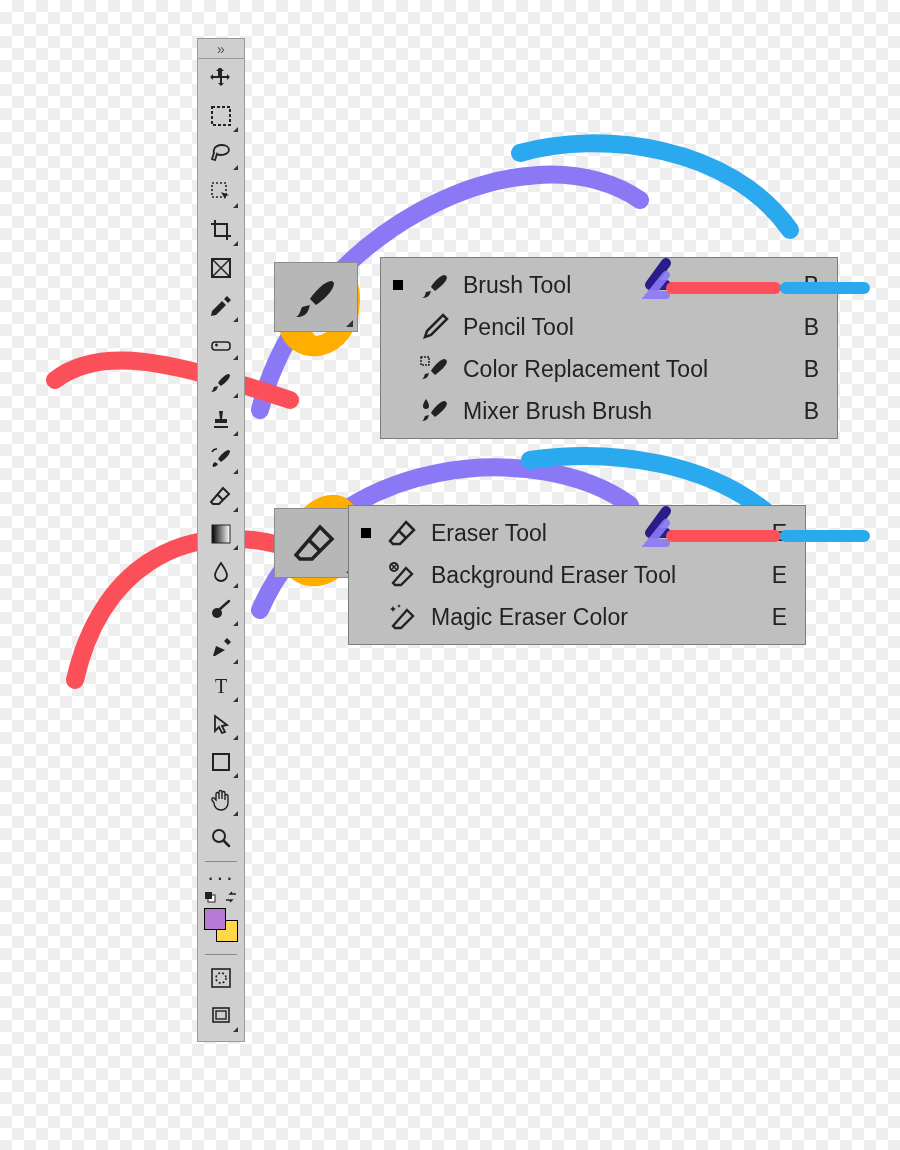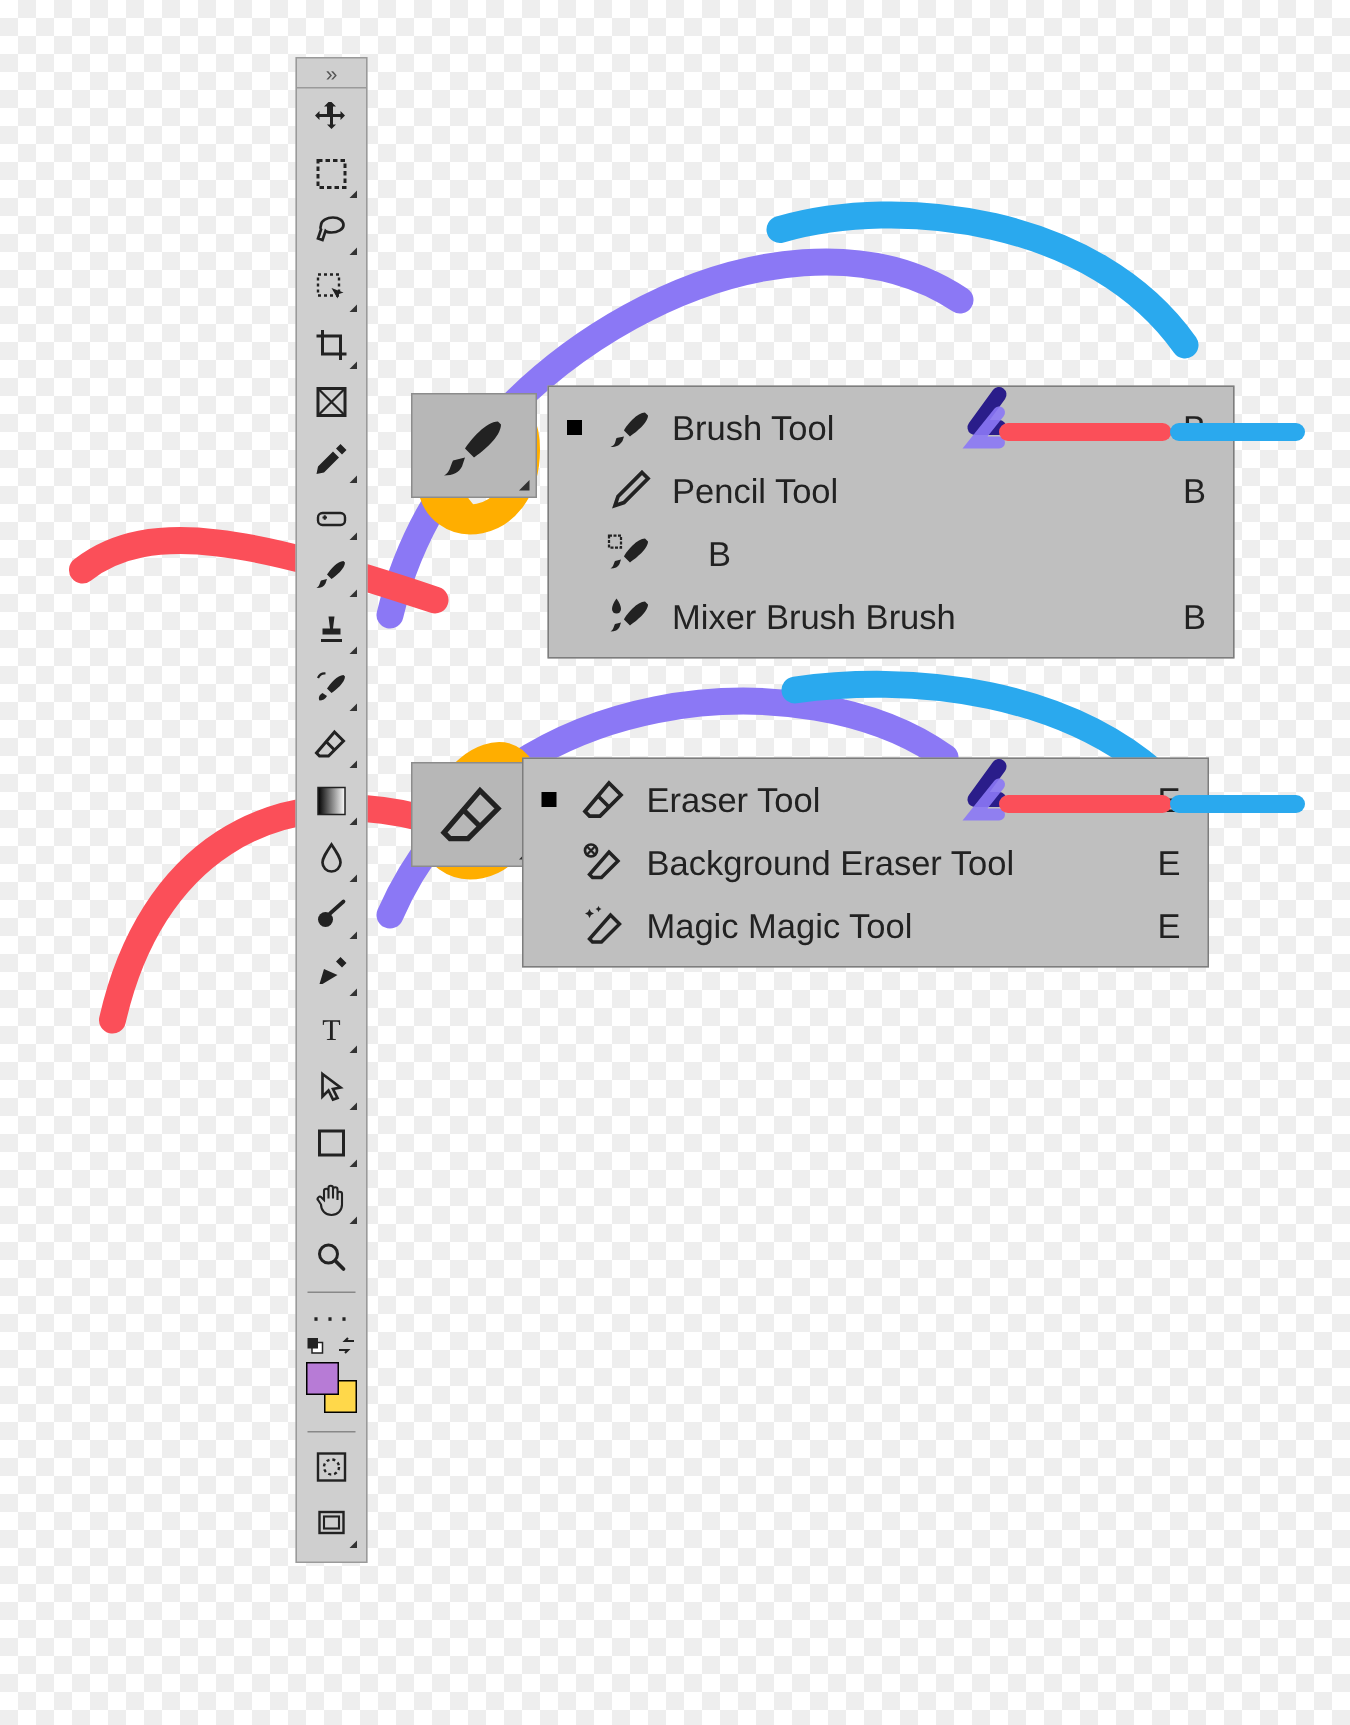--- a/index.html
+++ b/index.html
@@ -365,21 +365,21 @@
   </div>
 </div>
 
 <div class="big-icon-box" style="left:274px;top:262px">
   <svg width="48" height="48">
       <path d="M40 8c-8 0-18 12-22 18l6 6c6-4 18-14 18-22-2-2-2-2-2-2zM18 32l-8 2c-2 4-2 8-6 10 6 0 10-2 12-6l2-6z" fill="#222"></path>
     </svg>
   <span class="tool-tri"></span>
 </div>
 
-<div class="flyout" style="left:365px;top:257px;width:458px">
+<div class="flyout" style="left:380px;top:257px;width:458px">
   <div class="flyout-row">
     <span class="fly-dot active"></span>
     <span class="fly-icon">
         <svg width="32" height="32">
           <path d="M26 6c-5 0-12 8-14 12l4 4c4-3 12-9 12-14-2-2-2-2-2-2zM12 22l-5 1c-1 3-1 5-4 6 4 0 6-1 8-4l1-3z" fill="#222"></path>
         </svg>
       </span>
     <span class="fly-label">Brush Tool</span>
     <span class="fly-key">B</span>
   </div>
@@ -394,20 +394,21 @@
     <span class="fly-key">B</span>
   </div>
   <div class="flyout-row">
     <span class="fly-dot"></span>
     <span class="fly-icon">
         <svg width="32" height="32">
           <path d="M26 6c-5 0-12 8-14 12l4 4c4-3 12-9 12-14zM10 20l-4 1c-1 2-1 4-3 5 3 0 5-1 6-3l1-3z" fill="#222"></path>
           <rect x="2" y="4" width="8" height="8" stroke="#222" stroke-width="1.5" fill="none" stroke-dasharray="2,1"></rect>
         </svg>
       </span>
+    <span class="fly-label">Color Replacement Tool</span>
     <span class="fly-key">B</span>
   </div>
   <div class="flyout-row">
     <span class="fly-dot"></span>
     <span class="fly-icon">
         <svg width="32" height="32">
           <path d="M26 6c-5 0-12 8-14 12l4 4c4-3 12-9 12-14zM10 20l-4 1c-1 2-1 4-3 5 3 0 5-1 6-3l1-3z" fill="#222"></path>
           <path d="M7 4c2 3 3 5 3 7a3 3 0 1 1-6 0c0-2 1-4 3-7z" fill="#222"></path>
         </svg>
       </span>
@@ -456,21 +457,21 @@
     <span class="fly-key">E</span>
   </div>
   <div class="flyout-row">
     <span class="fly-dot"></span>
     <span class="fly-icon">
         <svg width="32" height="32">
           <path d="M20 9l6 6-12 12H8l-2-2L20 9z" fill="none" stroke="#222" stroke-width="2.3"></path>
           <path d="M6 5l1 2 2 1-2 1-1 2-1-2-2-1 2-1 1-2zM12 3l.7 1.4L14 5l-1.3.6L12 7l-.7-1.4L10 5l1.3-.6L12 3z" fill="#222"></path>
         </svg>
       </span>
-    <span class="fly-label">Magic Magic Tool</span>
+    <span class="fly-label">Magic Eraser Color</span>
     <span class="fly-key">E</span>
   </div>
 </div>
 
 <svg class="arrow-wrap" style="left:630px;top:503px" width="250" height="60">
   <path d="M36 8 L20 30 L36 30" stroke="#2a1d8a" stroke-width="10" fill="none" stroke-linecap="round" stroke-linejoin="round"></path>
   <path d="M36 40 L20 40 L36 20" stroke="#8b78f5" stroke-width="8" fill="none" stroke-linecap="round" opacity="0.9"></path>
   <rect x="36" y="27" width="115" height="12" rx="6" fill="#fb4f59"></rect>
   <rect x="150" y="27" width="90" height="12" rx="6" fill="#2aa9ee"></rect>
 </svg>

